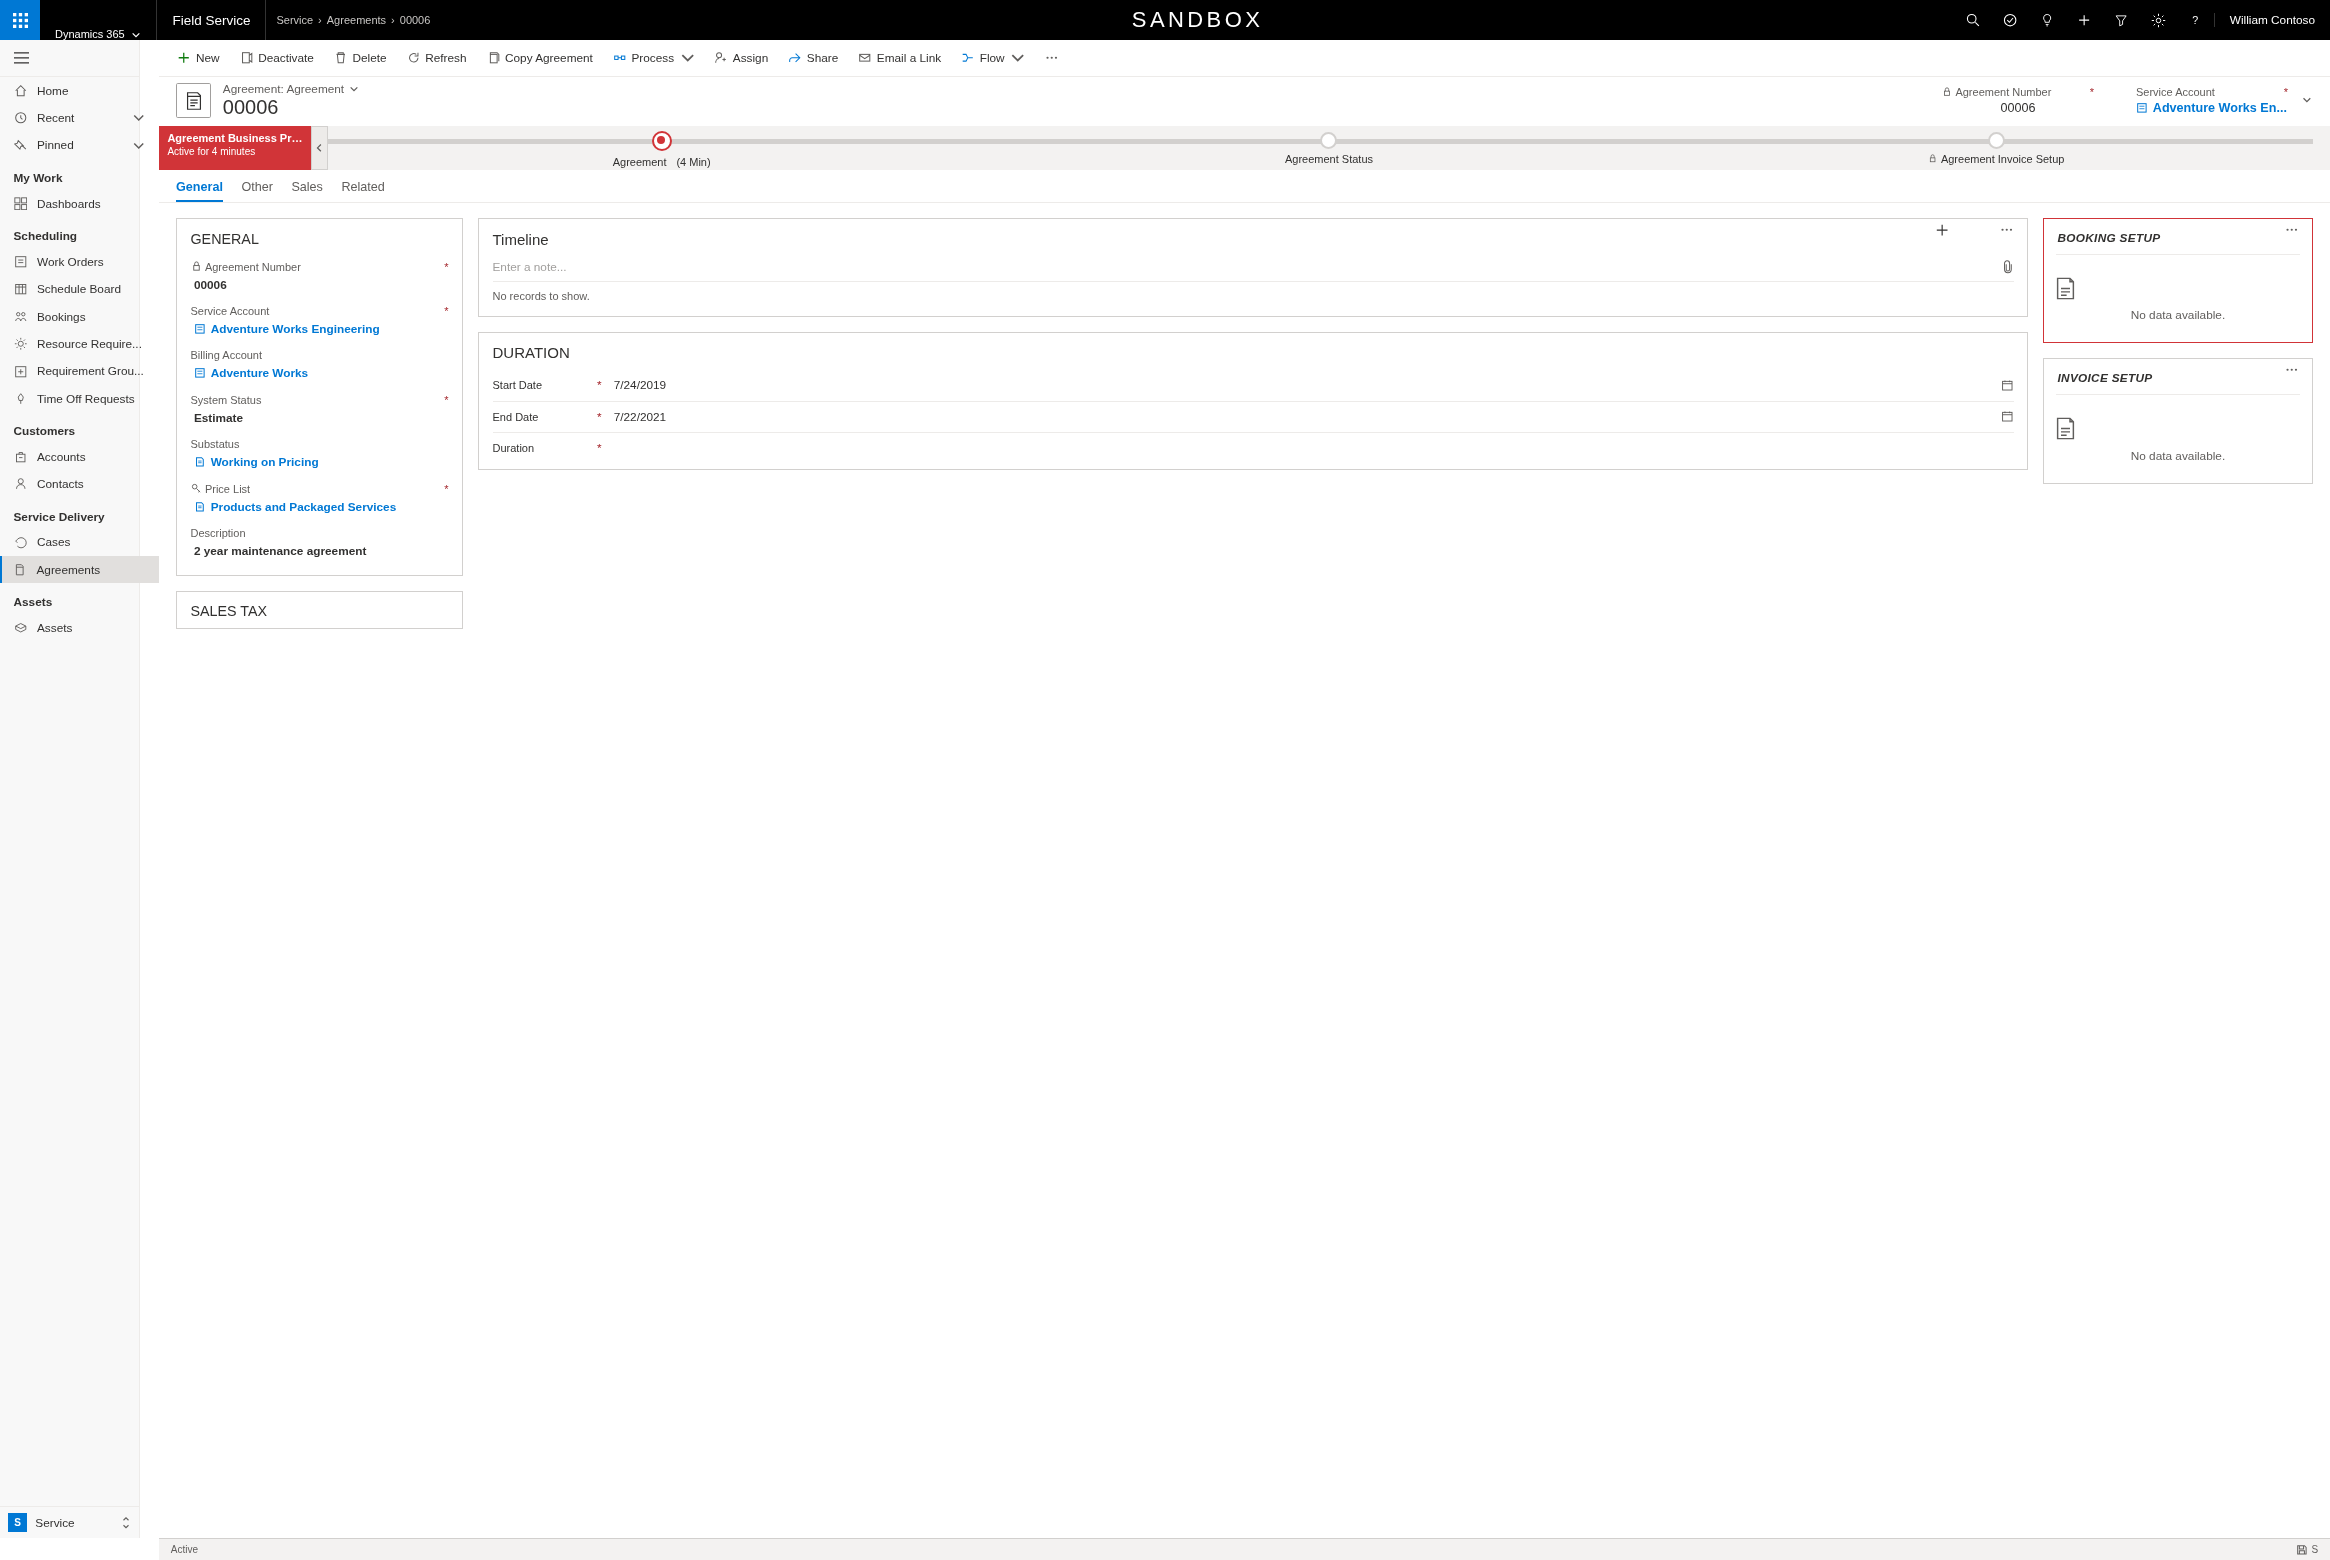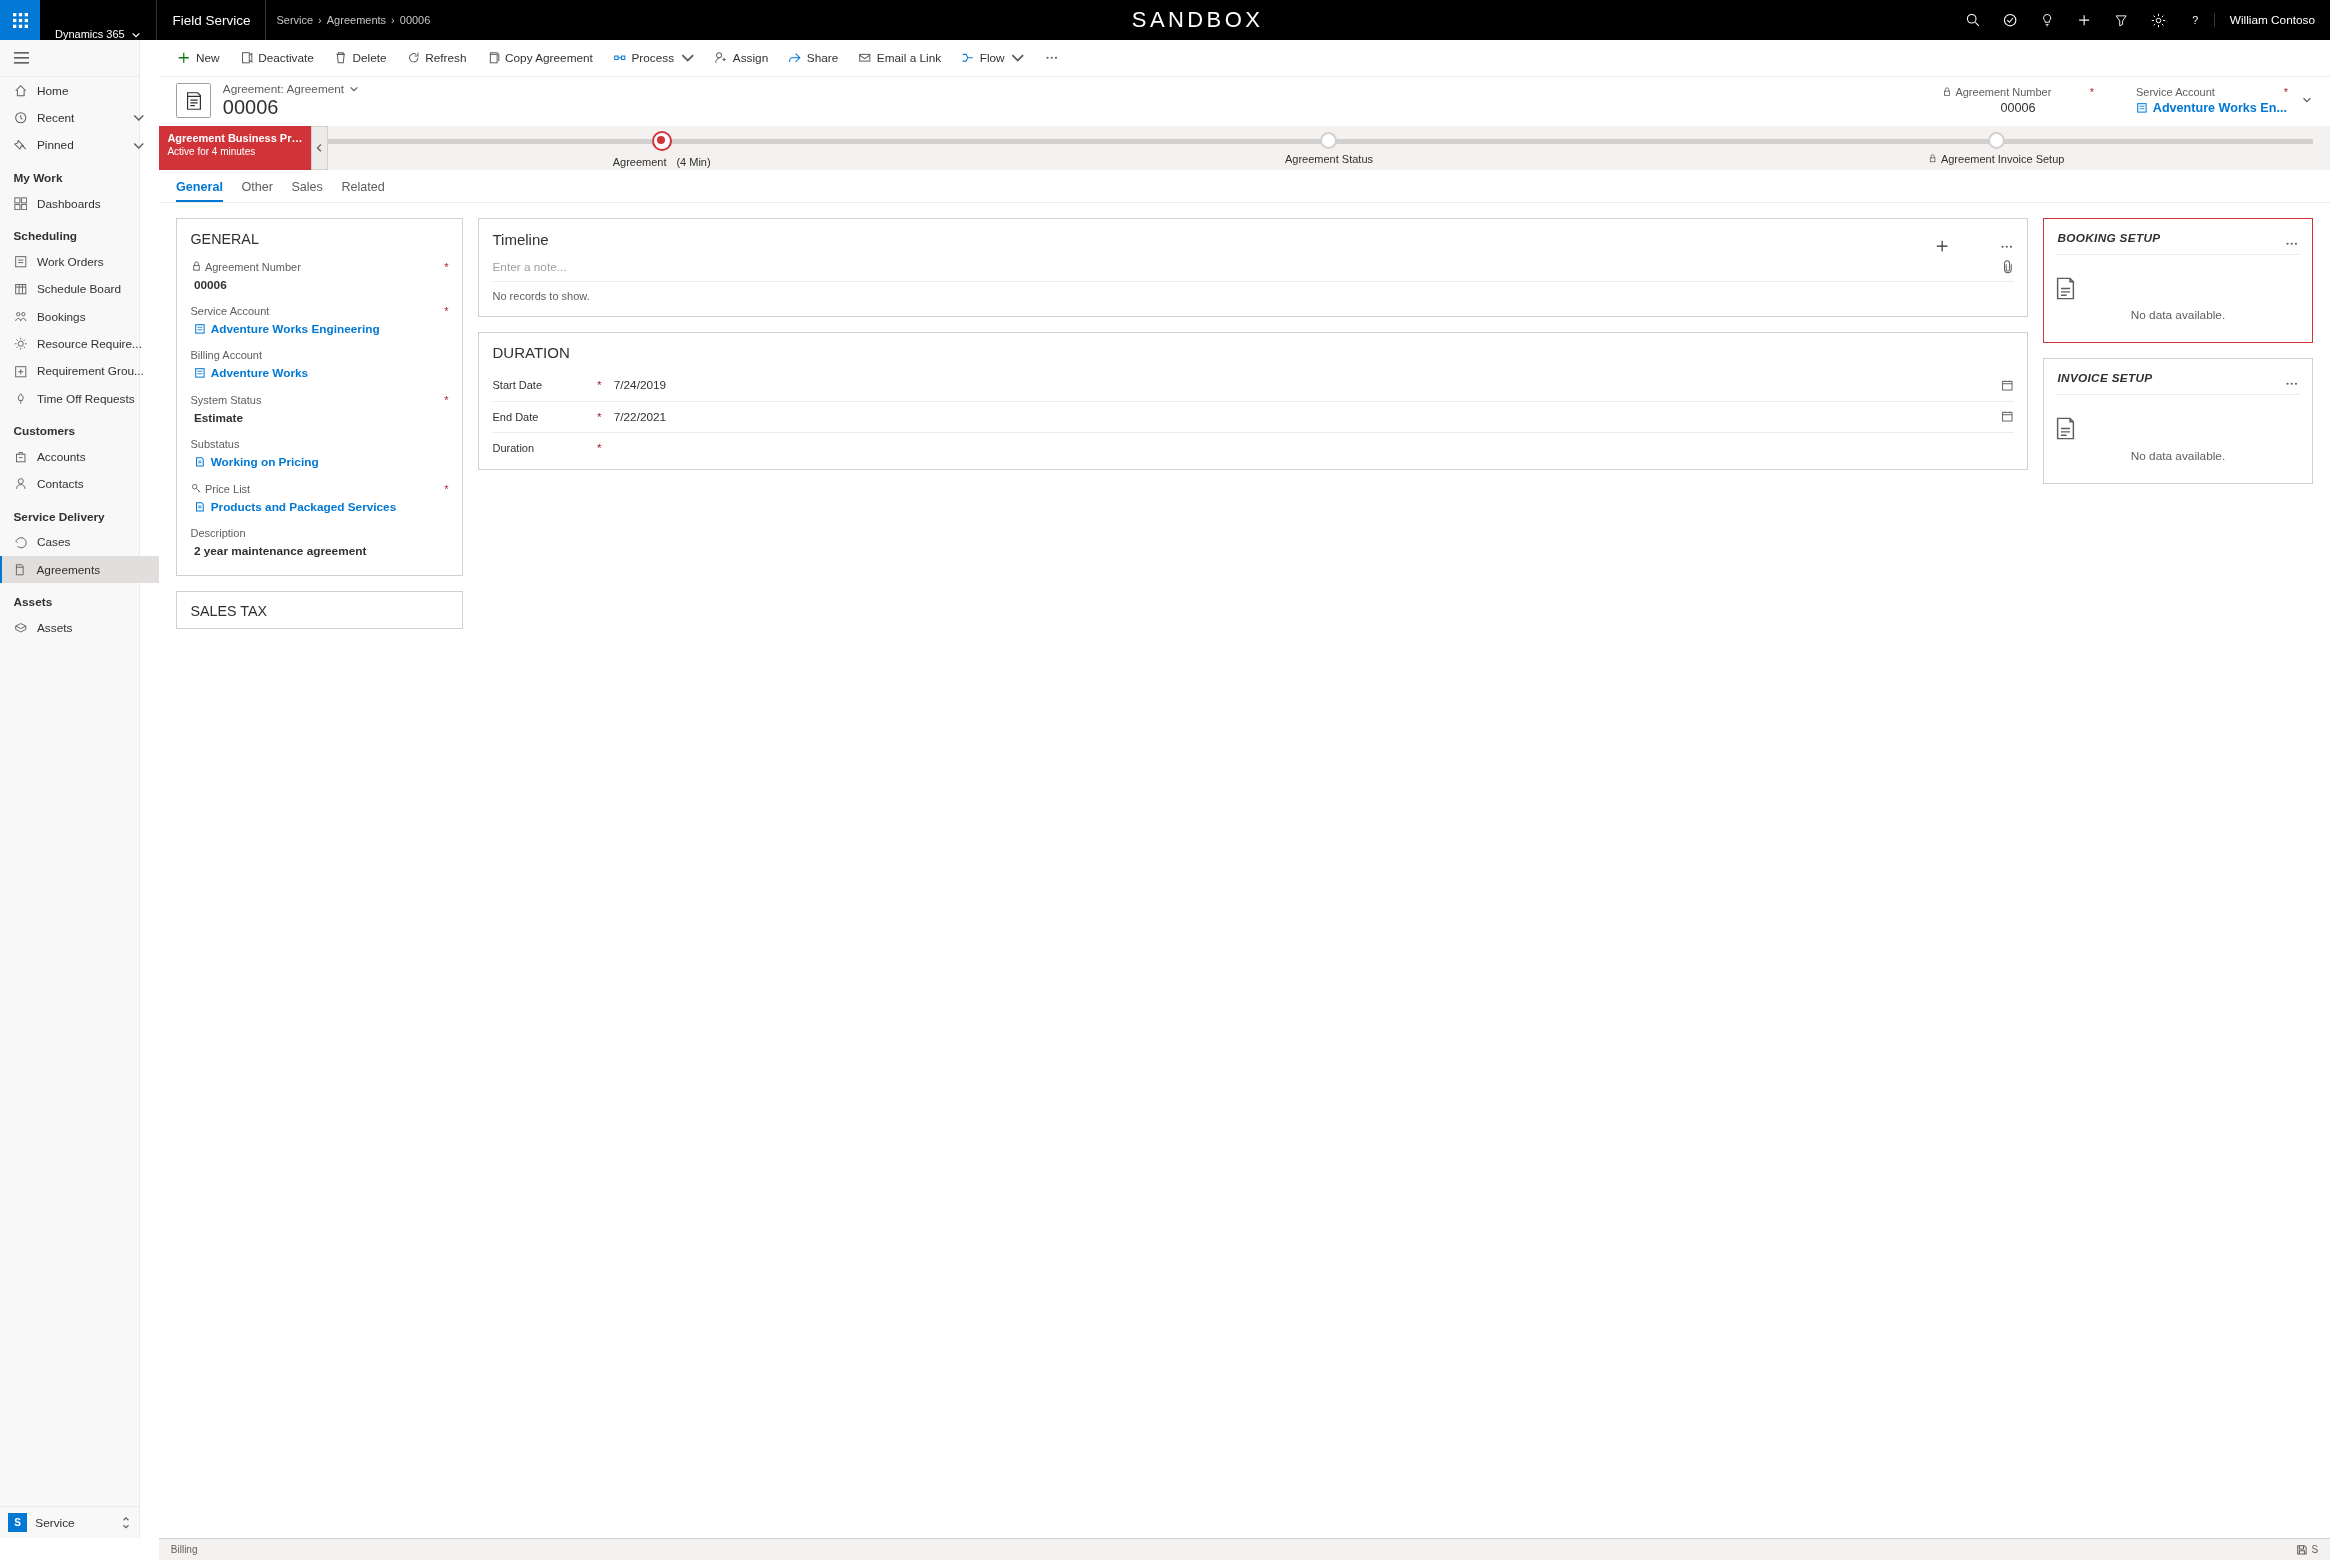--- a/index.html
+++ b/index.html
@@ -79,21 +79,21 @@
     .form-body{ flex:1; overflow:auto; padding:15px 17px; display:flex; gap:15px; align-items:flex-start;}
     .col{ display:flex; flex-direction:column; gap:15px; min-width:0;}
     .col1{ width:287px;}
     .col2{ flex:1;}
     .col3{ width:270px;}
     
     .card{ border:0.8px solid #d2d0ce; padding:0;}
     .card.red{ border:1.7px solid #d13438;}
     .card-title{ font-size:14.3px; font-weight:400; padding:11.8px 13.5px 8.4px; text-transform:none;}
     .card-title.upper{ font-size:11.8px; font-weight:600; letter-spacing:0.3px;font-style:italic;}
-    .card-title-row{display:flex; align-items:flex-end; padding-right:10px;gap:44px;}
+    .card-title-row{display:flex; align-items:flex-start; padding-right:10px;gap:44px;}
     .card-title-row .sp{flex:1}
     .card-title-row .ic{ cursor:pointer; padding:3.4px;}
     
     .field{ padding: 5px 13.5px 8.4px; }
     .field .label{ font-size:11px; color:#605e5c; display:flex; align-items:center; gap:3.4px;}
     .field .label .req{ color:#a4262c; margin-left:auto;}
     .field .label svg{width:11px; height:11px;}
     .field .val{ font-size:11.8px; padding-top:5px; padding-left:3.4px;}
     .field .val.bold{ font-weight:600;}
     .field .val.link{ color:#0078d4; font-weight:600; display:flex; align-items:center; gap:5px;}
@@ -706,20 +706,20 @@
             <div>No data available.</div>
           </div>
         </div>
       </div>
 
     </div>
   </div>
 </div>
 
 <div class="statusbar">
-  <span>Billing</span>
+  <span>Active</span>
   <span class="sp"></span>
   <svg width="11.8" height="11.8" viewBox="0 0 14 14">
       <path d="M2 2h8l2 2v8H2z M4 2v4h5V2 M4 12V8h6v4" stroke="#605e5c" fill="none" stroke-width="1.2"></path>
     </svg>
   <span style="margin-left:3.4px">S</span>
 </div>
 
 
 </body></html>

